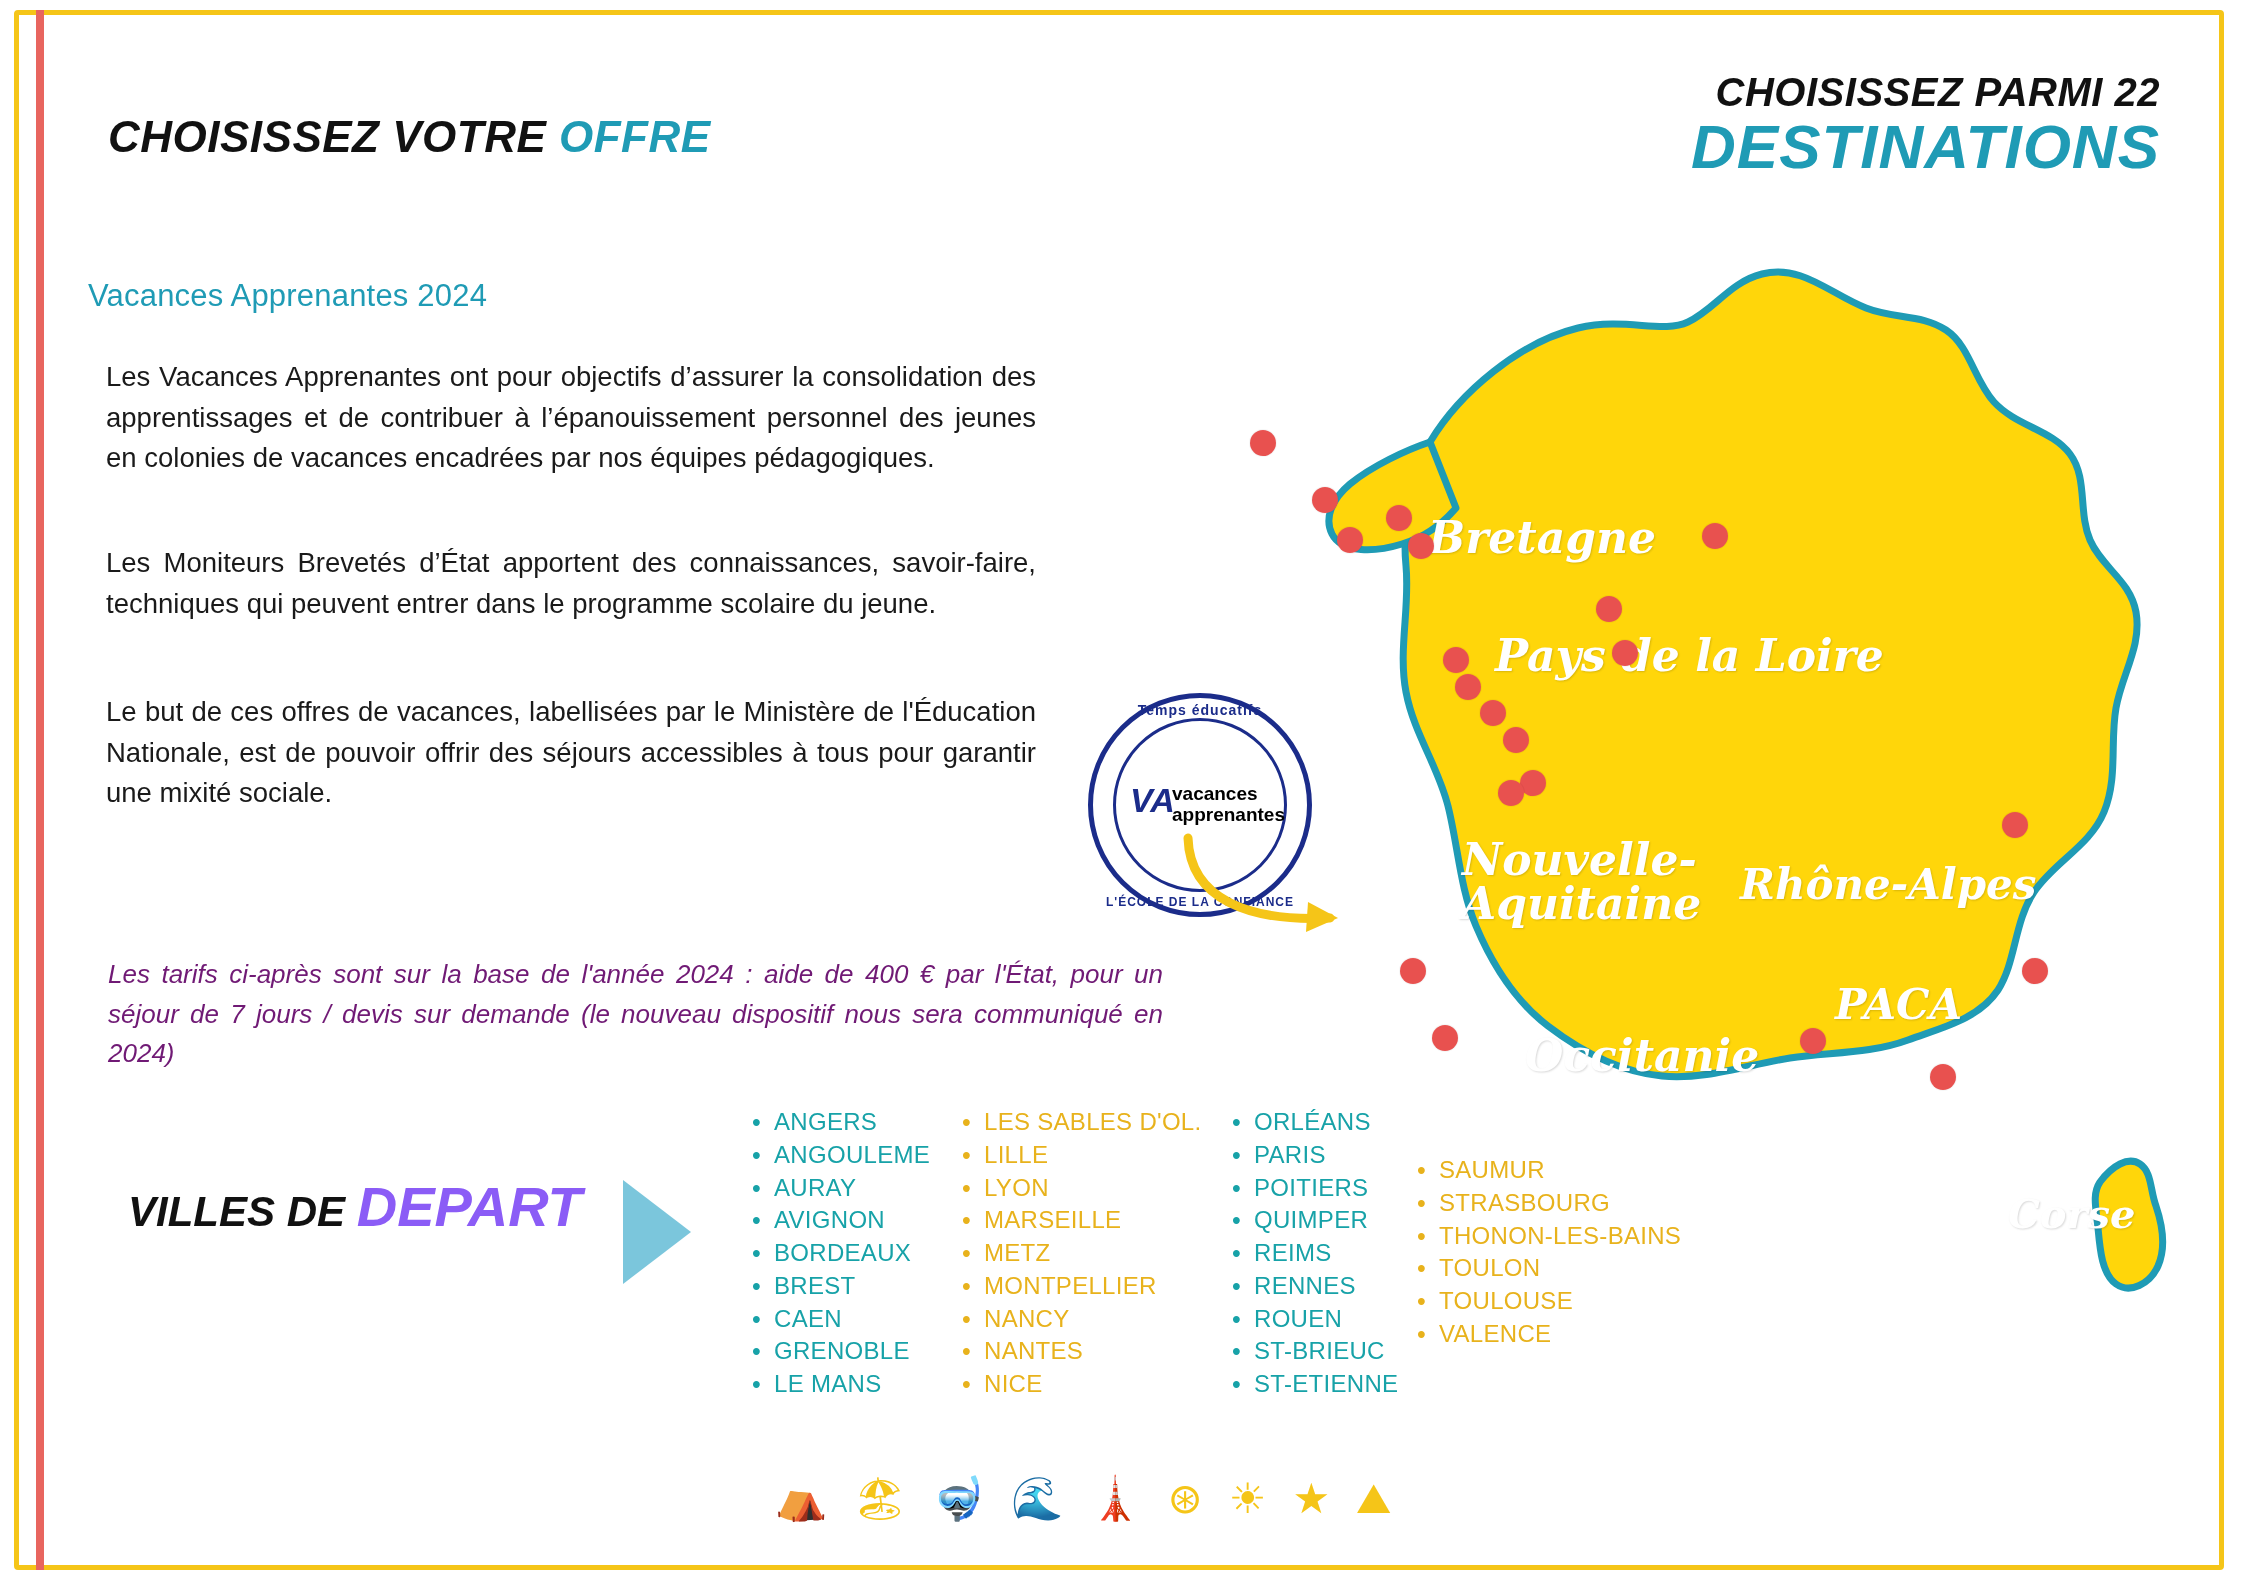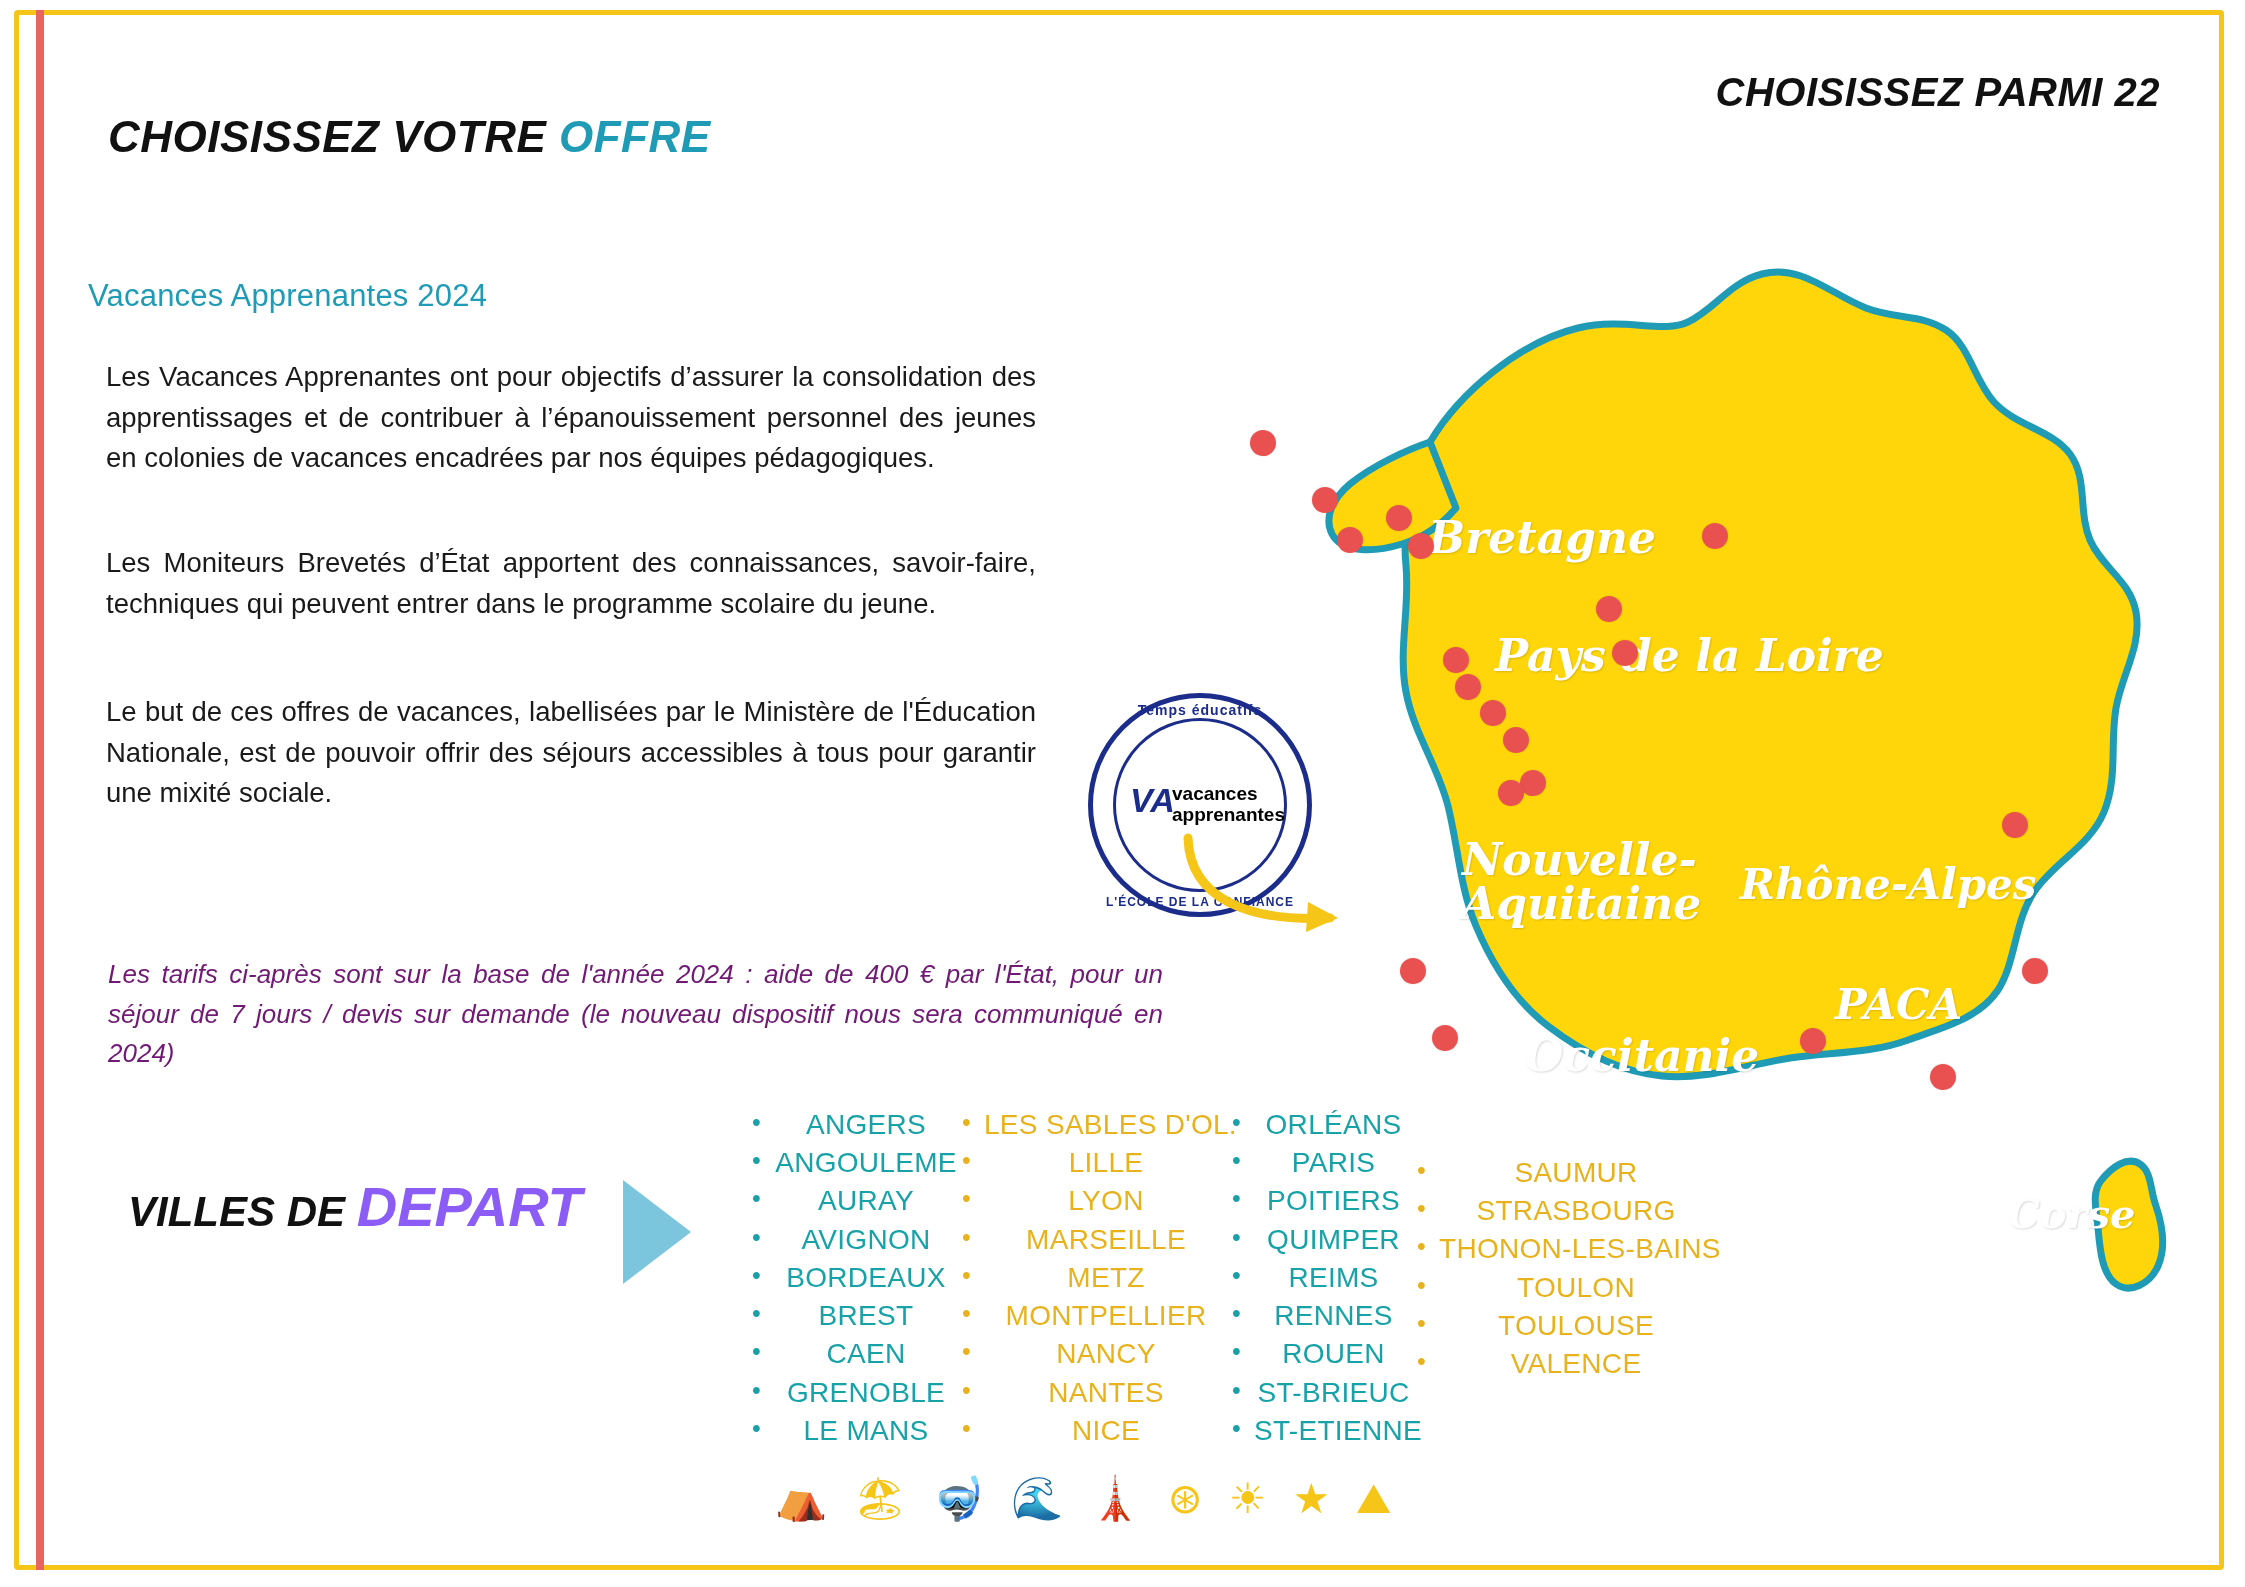--- a/index.html
+++ b/index.html
@@ -172,27 +172,26 @@
     display: flex;
     gap: 0px;
   }
   .city-col { display: block; }
   .city-col.c1 { width: 210px; }
   .city-col.c2 { width: 270px; }
   .city-col.c3 { width: 185px; }
   .city-col.c4 { width: 300px; padding-top: 48px; }
 
   .city {
-    font-size: 28px;
+    font-size: 24px;
     line-height: 1.365;
     letter-spacing: 0.3px;
     white-space: nowrap;
     position: relative;
     padding-left: 26px;
-    text-align: center;
   }
   .city::before {
     content: "•";
     position: absolute;
     left: 4px;
     top: -1px;
     font-size: 25px;
   }
   .city.teal { color: #17a2a8; }
   .city.gold { color: #e8b21c; }
@@ -354,20 +353,21 @@
       <div class="city gold">STRASBOURG</div>
       <div class="city gold">THONON-LES-BAINS</div>
       <div class="city gold">TOULON</div>
       <div class="city gold">TOULOUSE</div>
       <div class="city gold">VALENCE</div>
     </div>
   </div>
 
   <div class="destinations-title">
     <div class="l1">CHOISISSEZ PARMI 22</div>
+    <div class="l2">DESTINATIONS</div>
   </div>
 
   <div class="map-wrap">
     <svg width="900" height="1100" viewBox="0 0 900 1100">
       <g>
         <path d="M 120,220
                  C 150,170 210,120 268,106
                  C 316,95 352,112 378,100
                  C 404,88 420,60 452,52
                  C 492,42 520,72 556,86

